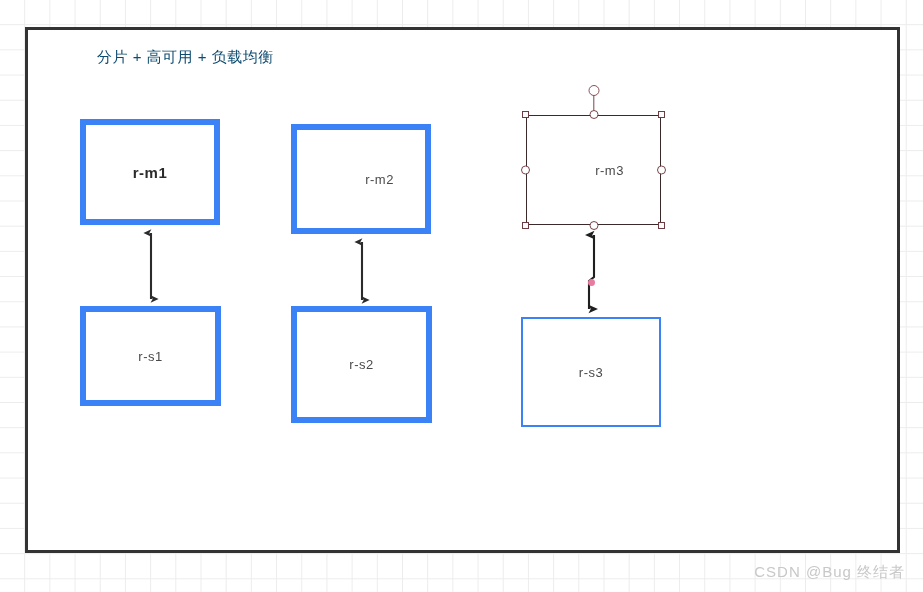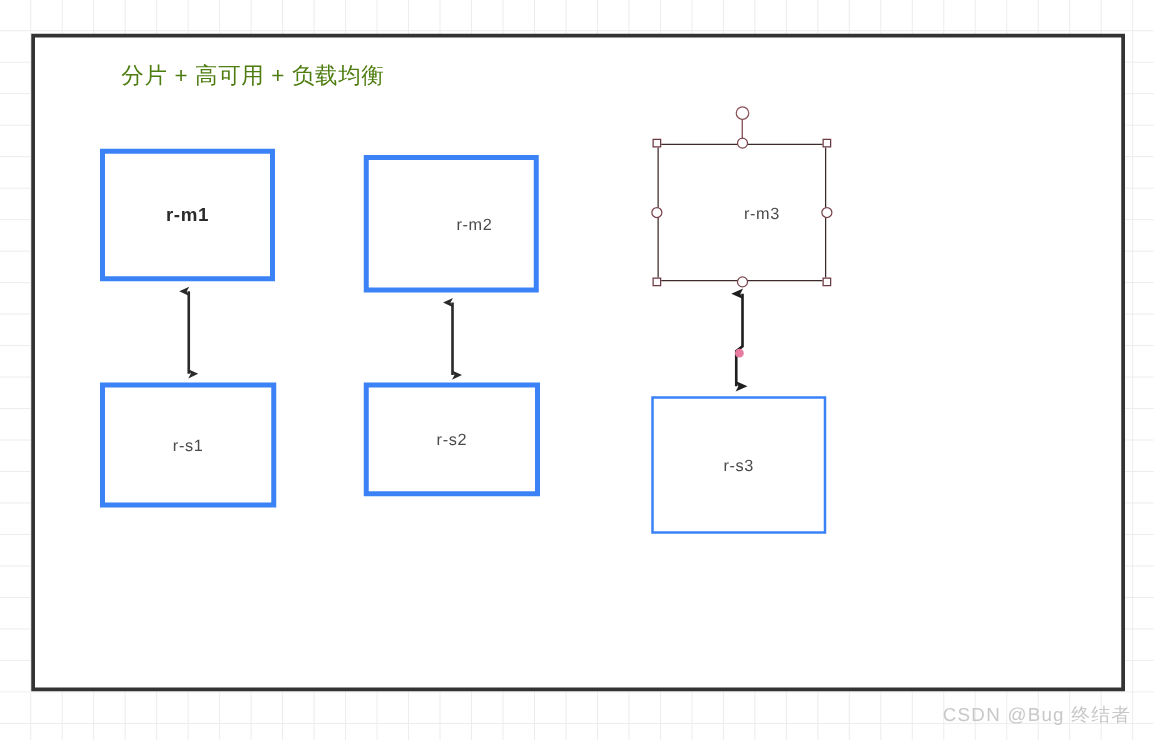--- a/index.html
+++ b/index.html
@@ -37,32 +37,32 @@
     background: #ffffff;
     border: 3px solid #333333;
     box-sizing: border-box;
   }
 
   
   #diagram-title {
     position: absolute;
     left: 69px;
     top: 18px;
-    font-size: 18px;
-    color: #4d7c0f;
+    font-size: 15px;
+    color: #0c4a6e;
     letter-spacing: 0.5px;
     white-space: nowrap;
   }
 
   
   .node {
     position: absolute;
     box-sizing: border-box;
     background: #ffffff;
-    border: 4px solid #3b82f6;
+    border: 6px solid #3b82f6;
     display: flex;
     align-items: center;
     justify-content: center;
   }
   .node-label {
     font-size: 13px;
     color: #4a4a4a;
     letter-spacing: 0.5px;
     user-select: none;
   }
@@ -71,21 +71,21 @@
     font-size: 15px;
     color: #2b2b2b;
   }
 
   
   #node-rm1 { left: 52px; top: 89px;  width: 140px; height: 106px; }
   #node-rm2 { left: 263px; top: 94px;  width: 140px; height: 110px; padding-left: 37px; }
   #node-rm3 { left: 498px; top: 85px;  width: 135px; height: 110px;
               border-width: 1.6px; border-color: #3c2a2a; padding-left: 32px; }
   #node-rs1 { left: 52px;  top: 276px; width: 141px; height: 100px; }
-  #node-rs2 { left: 263px; top: 276px; width: 141px; height: 91px; }
+  #node-rs2 { left: 263px; top: 276px; width: 141px; height: 117px; }
   #node-rs3 { left: 493px; top: 287px; width: 140px; height: 110px;
               border-width: 2.4px; }
 
   
   .connector {
     position: absolute;
     overflow: visible;
   }
   .connector svg { display: block; overflow: visible; }
 

